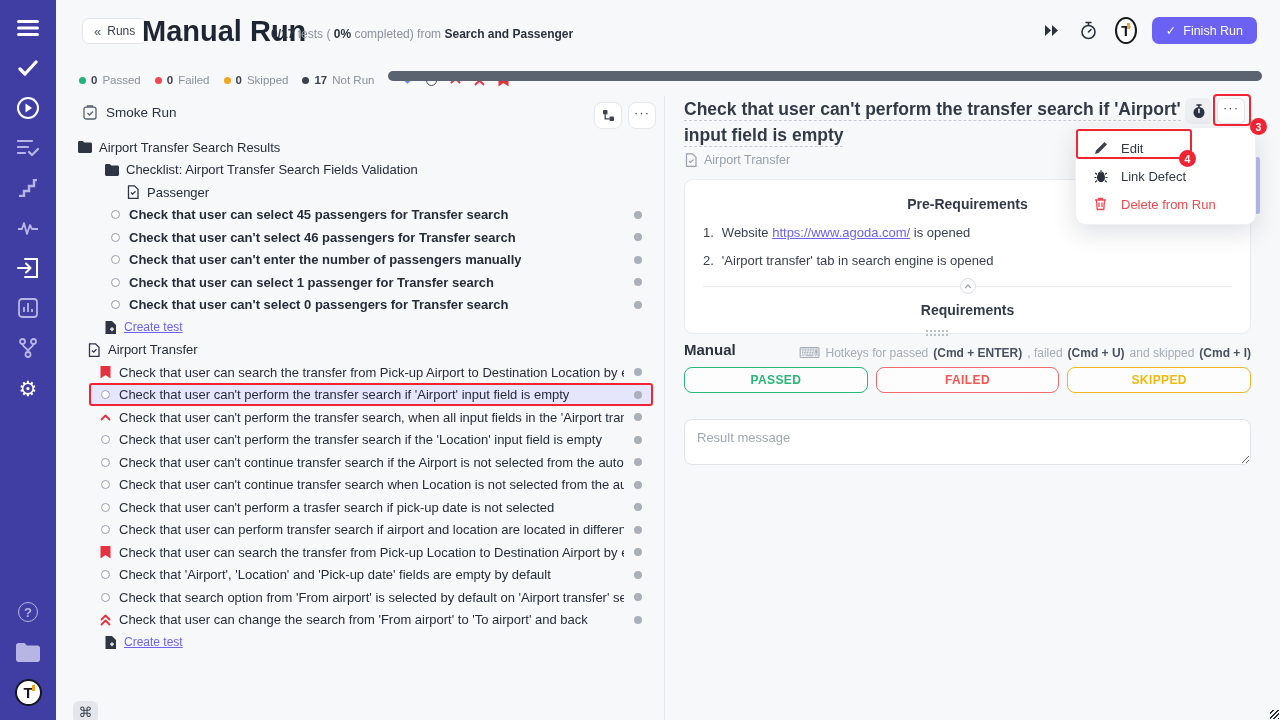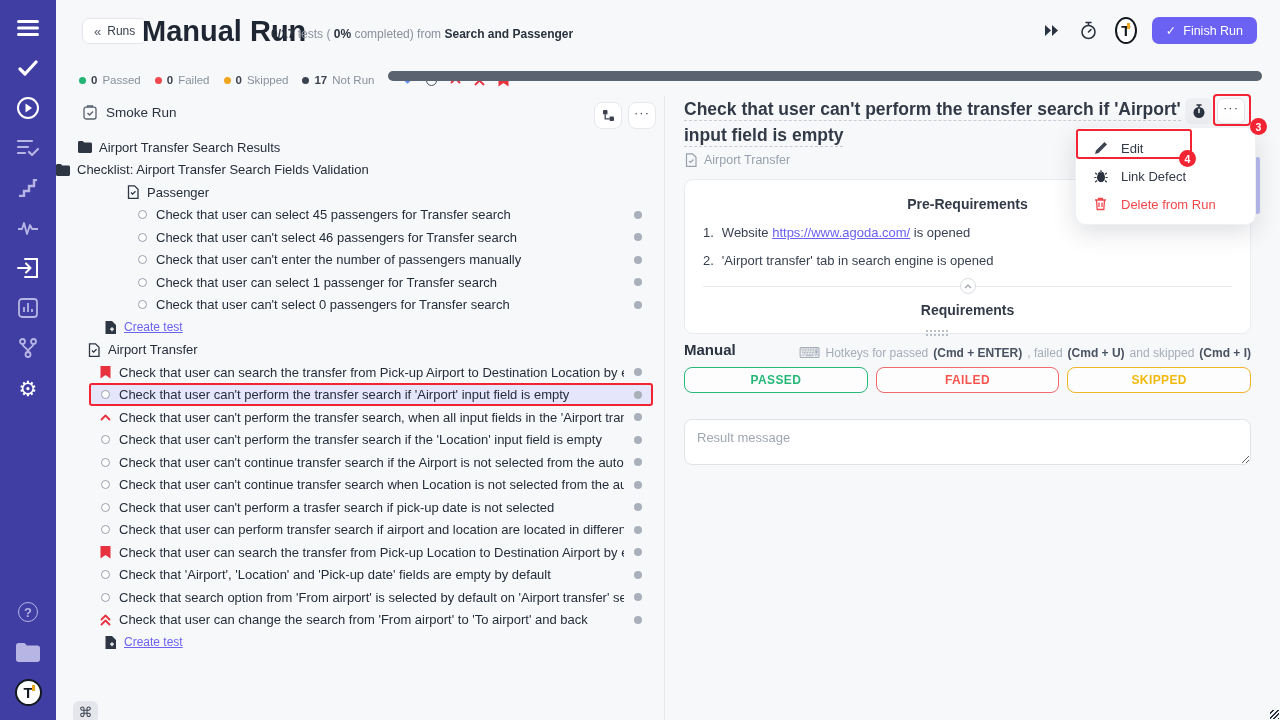--- a/index.html
+++ b/index.html
@@ -43,23 +43,23 @@
   .tree-btn { position:absolute; top:2px; width:28px; height:27px; background:#fff; border:1px solid #e6e8ec; border-radius:8px; display:flex; align-items:center; justify-content:center; cursor:pointer; }
   #tree-btn-struct { left:538px; }
   #tree-btn-more { left:572px; }
   .more-glyph { font-size:13px; letter-spacing:1px; color:#3c4250; line-height:0; padding-bottom:6px; }
 
   #tree-rows { position:absolute; left:56px; top:136px; width:608px; }
   .trow { position:relative; height:22.5px; display:flex; align-items:center; font-size:13px; color:#262d3a; white-space:nowrap; }
   .trow .mk { flex:0 0 auto; display:flex; align-items:center; justify-content:center; width:14px; margin-right:7px; position:relative; }
   .trow .lbl { overflow:hidden; max-width:505px; position:relative; }
   .trow-folder.d0 { padding-left:22px; }
-  .trow-folder.d1 { }
+  .trow-folder.d1 { padding-left:49px; }
   .trow-group.d3  { padding-left:70px; }
-  .trow-test.d3   { padding-left:79px; }
+  .trow-test.d3   { padding-left:52px;font-weight:bold; }
   .trow-create.d3 { padding-left:47px; }
   .trow-group.d2  { padding-left:31px; }
   .trow-test.d2   { padding-left:42px; }
   .trow-create.d2 { padding-left:47px; }
   .mk-circle { width:9px; height:9px; border:1.5px solid #98a0ac; border-radius:50%; background:#fff; }
   .trow-dot { position:absolute; right:22px; top:7px; width:8px; height:8px; border-radius:50%; background:#a9b0ba; }
   .trow-create { color:#6c63f2; font-size:12px; }
   .trow-create .lbl { text-decoration:underline; cursor:pointer; }
   .trow.selected::before { content:""; position:absolute; left:35px; right:13px; top:1px; bottom:0; background:#e5e5fb; border-radius:2px; }
   .row-annotation { position:absolute; left:33px; right:11px; top:-1px; height:23px; border:2px solid #f22433; border-radius:3px; pointer-events:none; z-index:5; }

